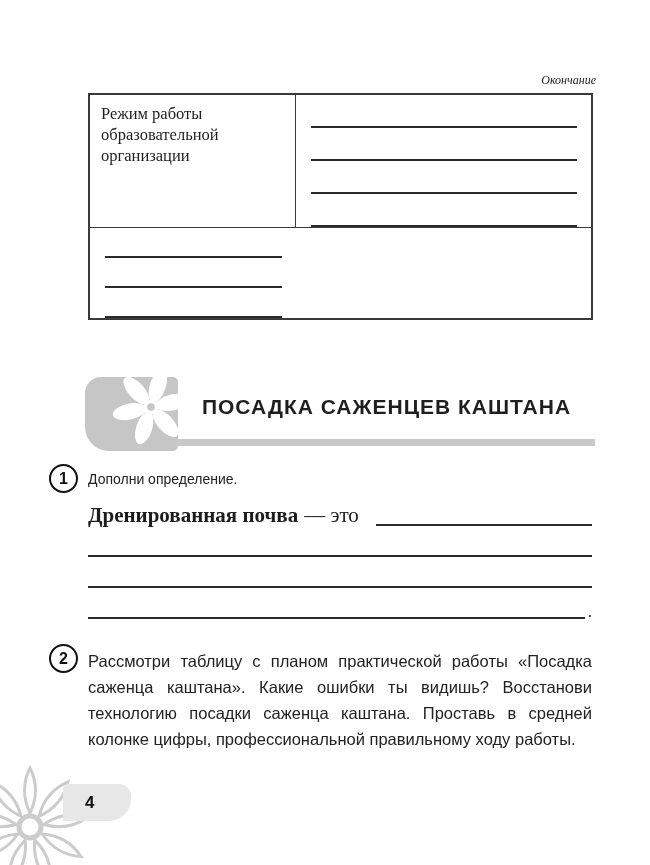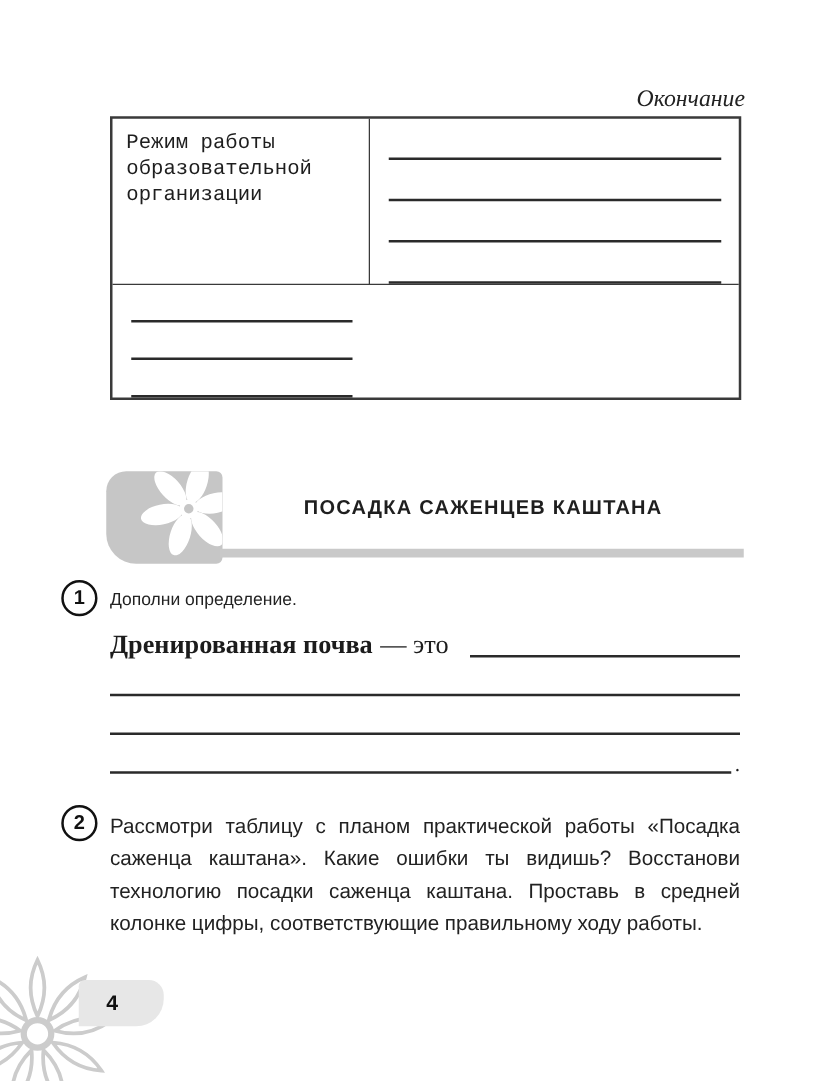--- a/index.html
+++ b/index.html
@@ -23,21 +23,21 @@
     font-family: "Liberation Sans", sans-serif;
     color: var(--ink);
   }
 
   
   .continuation {
     margin: 71px 54px 4px 0;
     text-align: right;
     font-family: "Liberation Serif", serif;
     font-style: italic;
-    font-size: 19px;
+    font-size: 12px;
     line-height: 18px;
     color: #222;
   }
 
   
   .info-table {
     margin-left: 88px;
     width: 505px;
     border: 2px solid var(--table-border);
     display: grid;
@@ -76,21 +76,21 @@
     left: 91px; top: 62px;
     width: 419px; height: 7px;
     background: var(--bar-gray);
   }
   .banner-title {
     position: absolute;
     left: 93px; right: 0; top: 0; height: 60px;
     display: flex;
     align-items: center;
     justify-content: center;
-    font-size: 16px;
+    font-size: 21px;
     font-weight: bold;
     letter-spacing: 1px;
     color: #1f1f1f;
     white-space: nowrap;
   }
 
   
   .task {
     position: relative;
     margin-left: 88px;
@@ -174,21 +174,21 @@
   }
 </style>
 </head>
 <body>
 
 <div class="page">
 
   <div class="continuation">Окончание</div>
 
   <div class="info-table">
-    <div class="cell cell-label row-top" style="border-bottom:1.5px solid var(--table-border);font-family:Liberation Mono, monospace;">Режим работы образовательной организации</div>
+    <div class="cell cell-label row-top" style="border-bottom:1.5px solid var(--table-border);">Режим работы образовательной организации</div>
     <div class="cell cell-lines row-top" style="border-bottom:1.5px solid var(--table-border);">
       <div class="blank-line"></div>
       <div class="blank-line"></div>
       <div class="blank-line"></div>
       <div class="blank-line"></div>
     </div>
     <div class="cell cell-lines row-bottom">
       <div class="blank-line"></div>
       <div class="blank-line"></div>
       <div class="blank-line"></div>
@@ -227,21 +227,21 @@
       <div class="write-line"></div>
       <div class="write-line-row">
         <div class="write-line"></div>
         <span class="line-period">.</span>
       </div>
     </div>
   </div>
 
   <div class="task task-2">
     <div class="num-circle">2</div>
-    <div class="task-text">Рассмотри таблицу с планом практической работы «Посадка саженца каштана». Какие ошибки ты видишь? Восстанови технологию посадки саженца каштана. Проставь в средней колонке цифры, соответствующие правильному ходу работы.</div>
+    <div class="task-text">Рассмотри таблицу с планом практической работы «Посадка саженца каштана». Какие ошибки ты видишь? Восстанови технологию посадки саженца каштана. Проставь в средней колонке цифры, профессиональной правильному ходу работы.</div>
   </div>
 
   <svg class="footer-flower" width="128" height="128" viewBox="0 0 128 128">
     <g style="fill:#ffffff; stroke:var(--flower-outline); stroke-width:3;">
       <path d="M64 50 Q 75 27 64 5 Q 53 27 64 50 Z"></path>
       <path d="M64 50 Q 75 27 64 5 Q 53 27 64 50 Z" transform="rotate(40 64 64)"></path>
       <path d="M64 50 Q 75 27 64 5 Q 53 27 64 50 Z" transform="rotate(80 64 64)"></path>
       <path d="M64 50 Q 75 27 64 5 Q 53 27 64 50 Z" transform="rotate(120 64 64)"></path>
       <path d="M64 50 Q 75 27 64 5 Q 53 27 64 50 Z" transform="rotate(160 64 64)"></path>
       <path d="M64 50 Q 75 27 64 5 Q 53 27 64 50 Z" transform="rotate(200 64 64)"></path>

